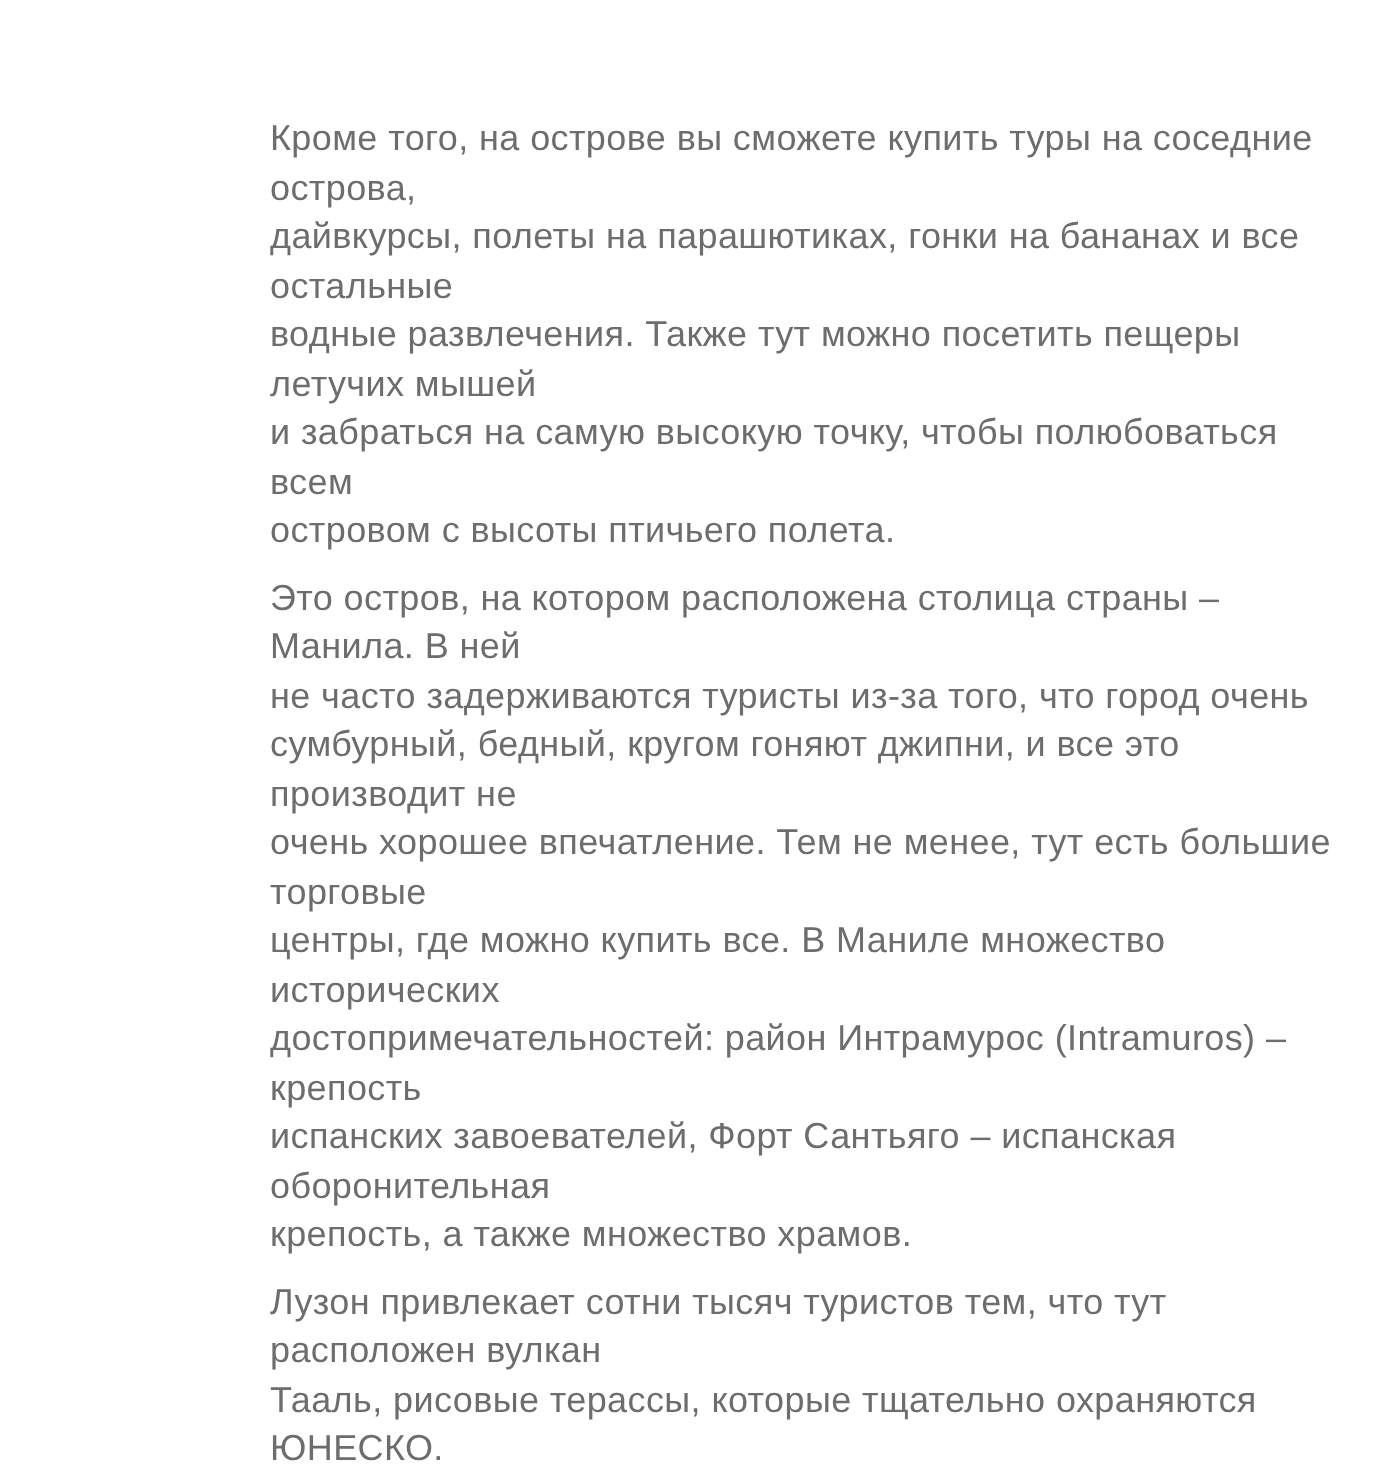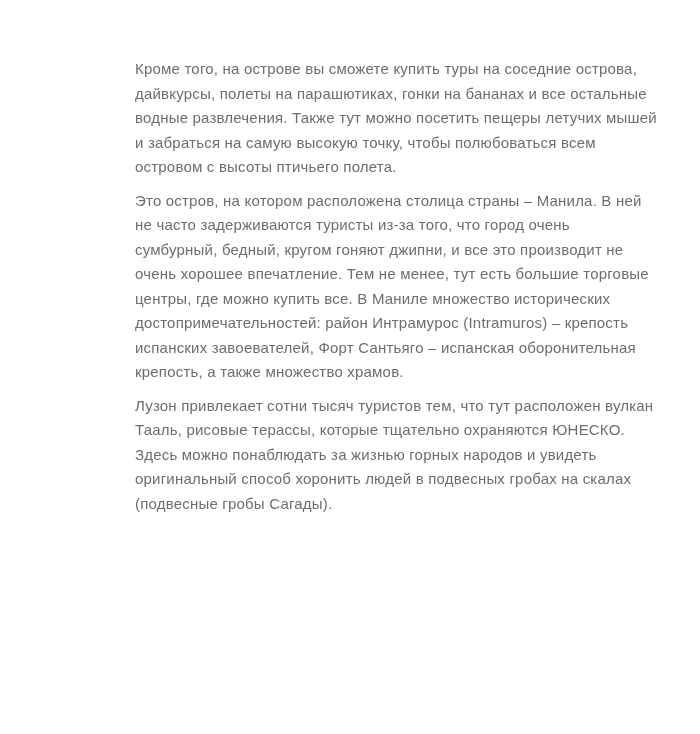--- a/index.html
+++ b/index.html
@@ -20,21 +20,21 @@
   }
   .article {
     box-sizing: border-box;
     position: absolute;
     top: 57px;
     left: 135px;
     width: 548px;
   }
   .para {
     font-family: "Liberation Sans", sans-serif;
-    font-size: 15px;
+    font-size: 18px;
     font-weight: 400;
     line-height: 24.5px;
     letter-spacing: 0.2px;
     color: #6d6d6d;
     white-space: pre-line;
     margin: 0 0 9px 0;
   }
   .heading {
     font-family: "Liberation Sans", sans-serif;
     font-size: 12.5px;

